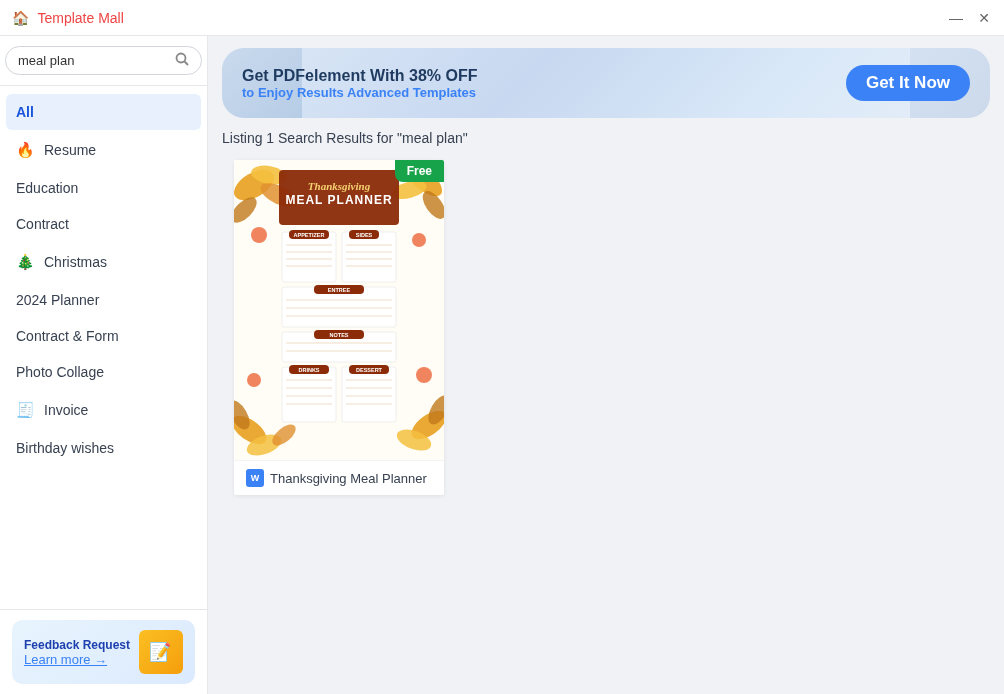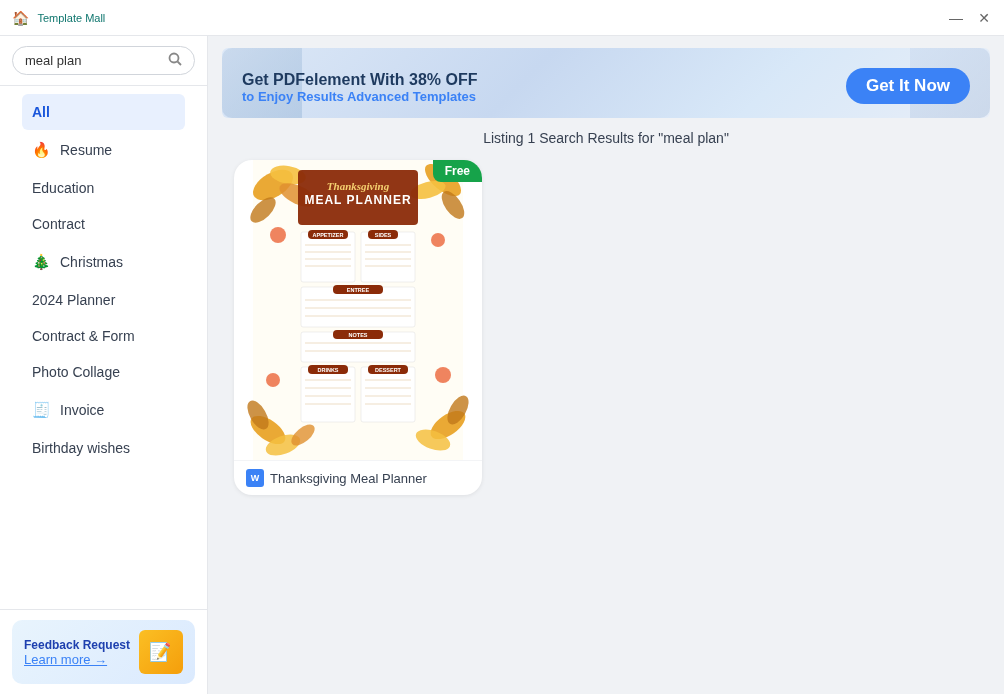--- a/index.html
+++ b/index.html
@@ -10,40 +10,40 @@
       height: 36px;
       background: #fff;
       display: flex;
       align-items: center;
       padding: 0 12px;
       border-bottom: 1px solid #e5e7eb;
       justify-content: space-between;
       flex-shrink: 0;
     }
     .titlebar-left { display: flex; align-items: center; gap: 8px; }
-    .titlebar-title { font-size: 11px; color: #0f766e; font-weight: 500; }
+    .titlebar-title { font-size: 14px; color: #ef4444; font-weight: 500; }
     .titlebar-controls { display: flex; gap: 12px; }
     .titlebar-btn { font-size: 14px; color: #666; cursor: pointer; width: 16px; text-align: center; }
 
     
     .app-body { display: flex; flex: 1; overflow: hidden; }
 
     
     .sidebar {
       width: 208px;
       background: #fff;
       border-right: 1px solid #e5e7eb;
       display: flex;
       flex-direction: column;
       flex-shrink: 0;
       overflow-y: auto;
     }
 
     .sidebar-header {
-      padding: 10px 12px;
+      padding: 10px 5px;
       border-bottom: 1px solid #e5e7eb;
     }
 
     .search-box {
       display: flex;
       align-items: center;
       border: 1px solid #d1d5db;
       border-radius: 20px;
       padding: 5px 12px;
       gap: 6px;
@@ -52,21 +52,21 @@
     .search-box input {
       border: none;
       outline: none;
       font-size: 13px;
       color: #333;
       width: 100%;
       background: transparent;
     }
     .search-icon-svg { color: #888; font-size: 13px; flex-shrink: 0; }
 
-    .sidebar-nav { padding: 8px 16px; flex: 1; }
+    .sidebar-nav { padding: 8px 0; flex: 1; }
 
     .nav-item {
       display: flex;
       align-items: center;
       padding: 10px 16px;
       font-size: 14px;
       color: #374151;
       cursor: pointer;
       gap: 8px;
       border-radius: 0;
@@ -105,24 +105,24 @@
       flex: 1;
       overflow-y: auto;
       padding: 0;
       background: #f0f2f5;
     }
 
     
     .banner {
       background: linear-gradient(135deg, #dce8f7 0%, #c7d8f0 40%, #d8e8f8 70%, #e8eef8 100%);
       margin: 12px 14px;
-      border-radius: 6px;
+      border-radius: 22px;
       padding: 14px 20px;
       display: flex;
-      align-items: flex-end;
+      align-items: center;
       justify-content: space-between;
       min-height: 70px;
       position: relative;
       overflow: hidden;
     }
     .banner-decorleft {
       position: absolute; left: 0; top: 0; bottom: 0; width: 80px;
       background: linear-gradient(135deg, #b8cce4, #9ab8d8);
       opacity: 0.5; border-radius: 10px 0 0 10px;
     }
@@ -142,33 +142,34 @@
       border-radius: 20px;
       padding: 8px 20px;
       font-size: 17px;
       font-weight: 600;
       cursor: pointer;
       z-index: 1;
       white-space: nowrap;
     }
 
     
-    .results-area { padding: 0 26px 14px; text-align: center; }
+    .results-area { padding: 0 14px 14px; }
     .results-title { font-size: 14px; color: #374151; margin-bottom: 14px; margin-top: 4px; }
 
     .templates-grid { display: flex; flex-wrap: wrap; gap: 16px; }
 
     .template-card {
-      width: 248px;
+      width: 210px;
       background: #fff;
-      border-radius: 18px;
+      border-radius: 2px;
       overflow: hidden;
       box-shadow: 0 1px 4px rgba(0,0,0,0.08);
       cursor: pointer;
       transition: box-shadow 0.2s;
+      margin-left: 12px;
     }
 
     .template-thumb {
       position: relative;
       height: 300px;
       overflow: hidden;
     }
     .free-badge {
       position: absolute;
       top: 0; right: 0;

